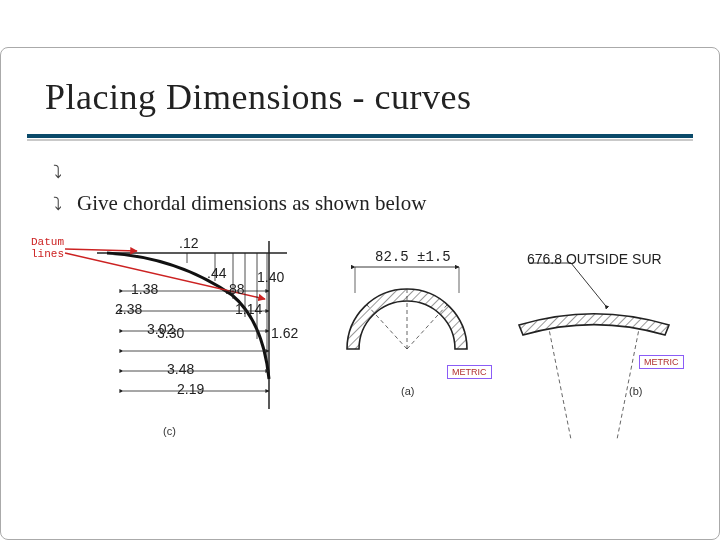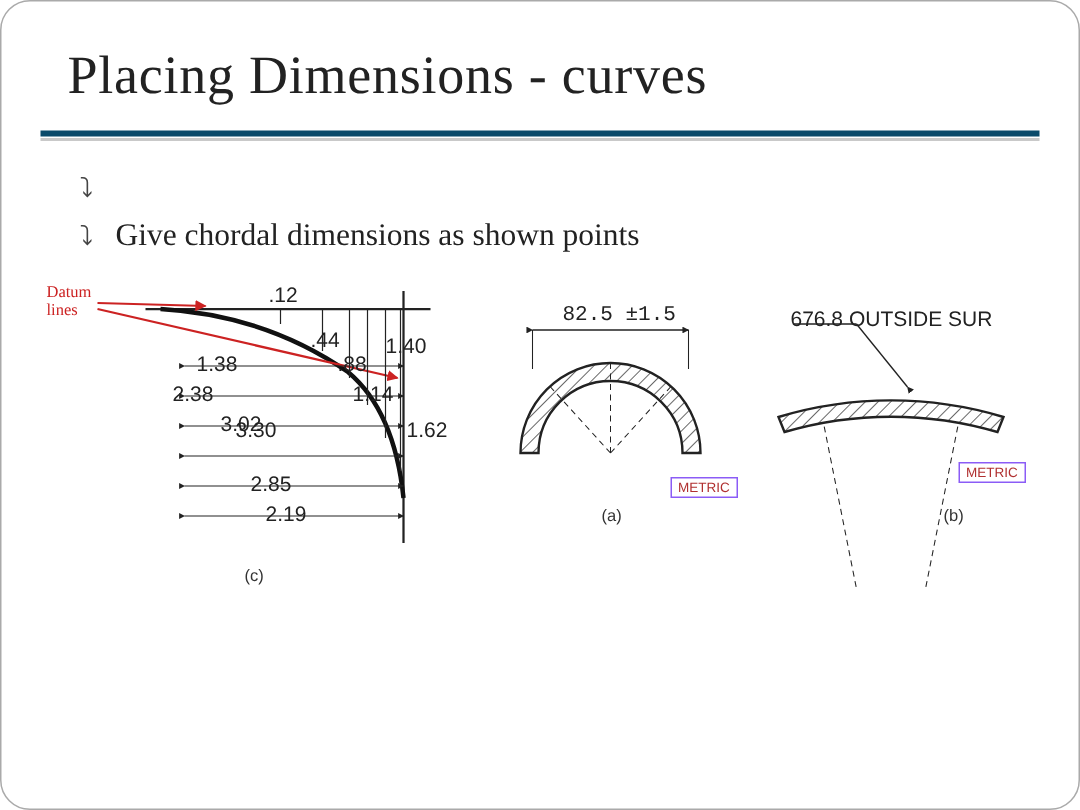--- a/index.html
+++ b/index.html
@@ -1,21 +1,22 @@
 <!DOCTYPE html>
 <html><head>
 <meta charset="utf-8">
 <style>
   * { box-sizing: border-box; margin: 0; padding: 0; }
   html, body { width: 720px; height: 540px; font-family: Georgia, "Times New Roman", serif; background: #fff; }
   .slide {
     position: absolute; inset: 0;
-    border: 1px solid #aaa; border-radius: 20px;
+    border: 1px solid #aaa; border-radius: 8px;
     padding: 22px 26px;
     overflow: hidden;
+    margin-top: 47px;
   }
   .title {
     font-size: 36px; font-weight: 400; color: #222;
     padding: 6px 2px 10px 18px;
     letter-spacing: 0.5px;
   }
   .rule-dark { height: 4px; background: #0a4a6a; margin: 6px 0 0 0; }
   .rule-light { height: 2px; background: #c9c9c9; margin-top: 1px; }
   .bullets { padding: 18px 10px 6px 26px; color: #222; }
   .bullet-row { display: flex; align-items: baseline; gap: 6px; font-size: 21px; line-height: 1.55; }
@@ -23,40 +24,40 @@
   .figs { display: flex; gap: 2px; padding: 4px 0 0 0; }
   .fig-c { width: 280px; height: 220px; position: relative; }
   .fig-ab { width: 380px; height: 210px; position: relative; }
   .cap { position: absolute; font-family: Arial, sans-serif; font-size: 11px; color: #333; }
   .dim { position: absolute; font-family: Arial, sans-serif; font-size: 14px; color: #222; }
   .metric {
     position: absolute; font-family: Arial, sans-serif; font-size: 9px;
     color: #b03030; border: 1px solid #8b5cf6; padding: 1px 4px; background: #fff;
   }
   .datum-label {
-    position: absolute; font-family: Liberation Serif, serif; font-size: 11px; color: #c22; line-height: 1.05;
+    position: absolute; font-family: Liberation Mono, monospace; font-size: 11px; color: #c22; line-height: 1.05;
   }
   svg { position: absolute; inset: 0; }
 </style>
 </head>
 <body>
 
 <div class="slide">
 
   <div class="title">Placing Dimensions - curves</div>
   <div class="rule-dark"></div>
   <div class="rule-light"></div>
 
   <div class="bullets">
     <div class="bullet-row">
       <span class="bullet-icon">⤵</span>
     </div>
     <div class="bullet-row">
       <span class="bullet-icon">⤵</span>
-      <span>Give chordal dimensions as shown points</span>
+      <span>Give chordal dimensions as shown below</span>
     </div>
   </div>
 
   <div class="figs">
 
     <div class="fig-c">
       <svg viewBox="0 0 280 220">
 
         <line x1="242" y1="12" x2="242" y2="180" stroke="#222" stroke-width="1.5"></line>
 
@@ -100,21 +101,21 @@
       <div class="dim" style="left:180px; top:36px;">.44</div>
       <div class="dim" style="left:198px; top:52px;">.88</div>
       <div class="dim" style="left:208px; top:72px;">1.14</div>
       <div class="dim" style="left:220px; top:40px;padding-left:10px;">1.40</div>
       <div class="dim" style="left:244px; top:96px;">1.62</div>
 
       <div class="dim" style="left:104px; top:52px;">1.38</div>
       <div class="dim" style="left:88px; top:72px;">2.38</div>
       <div class="dim" style="left:120px; top:92px;">3.02</div>
       <div class="dim" style="left:130px; top:96px;">3.30</div>
-      <div class="dim" style="left:140px; top:132px;">2.85</div>
+      <div class="dim" style="left:140px; top:132px;">3.48</div>
       <div class="dim" style="left:150px; top:152px;">2.19</div>
       <div class="cap" style="left:136px; top:196px;">(c)</div>
     </div>
 
     <div class="fig-ab">
       <svg viewBox="0 0 380 210">
         <defs>
           <marker id="arr2" viewBox="0 0 10 10" refX="9" refY="5" markerWidth="5" markerHeight="5" orient="auto">
             <path d="M0,0 L10,5 L0,10 z" fill="#222"></path>
           </marker>

